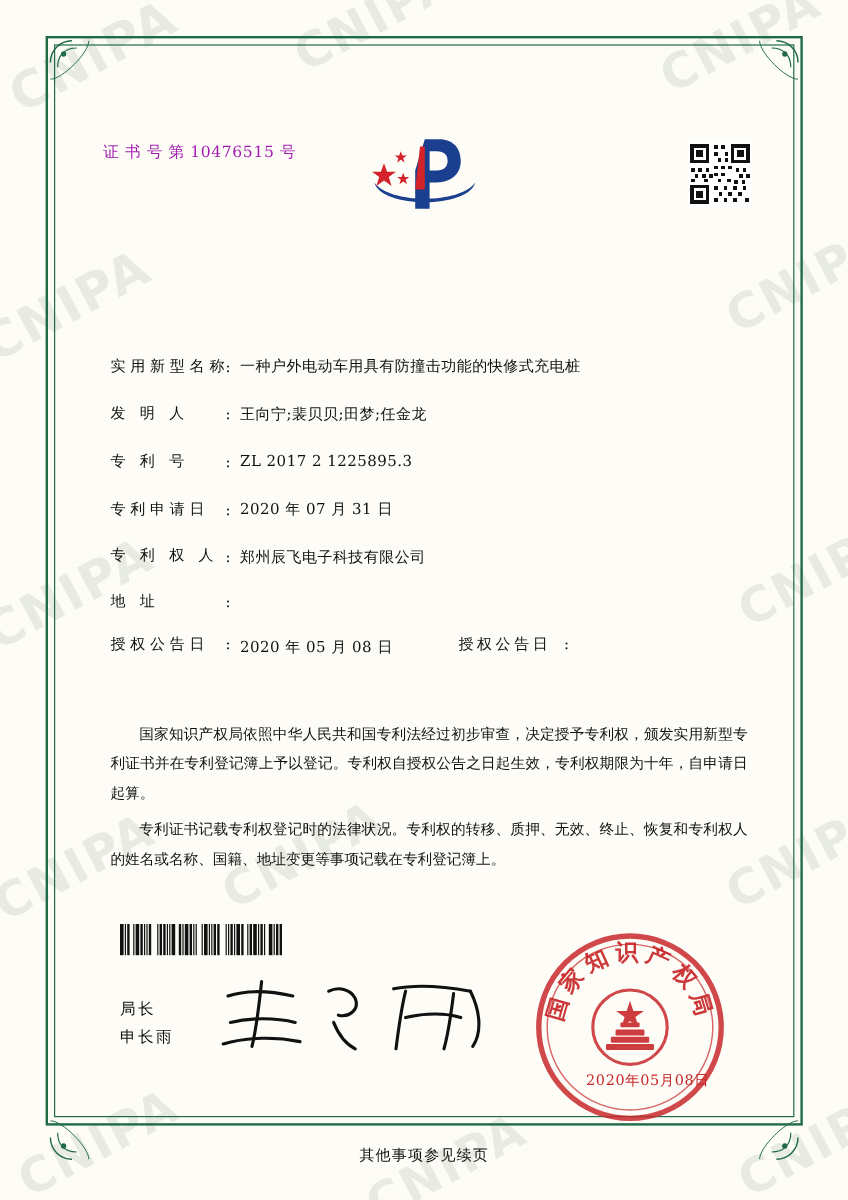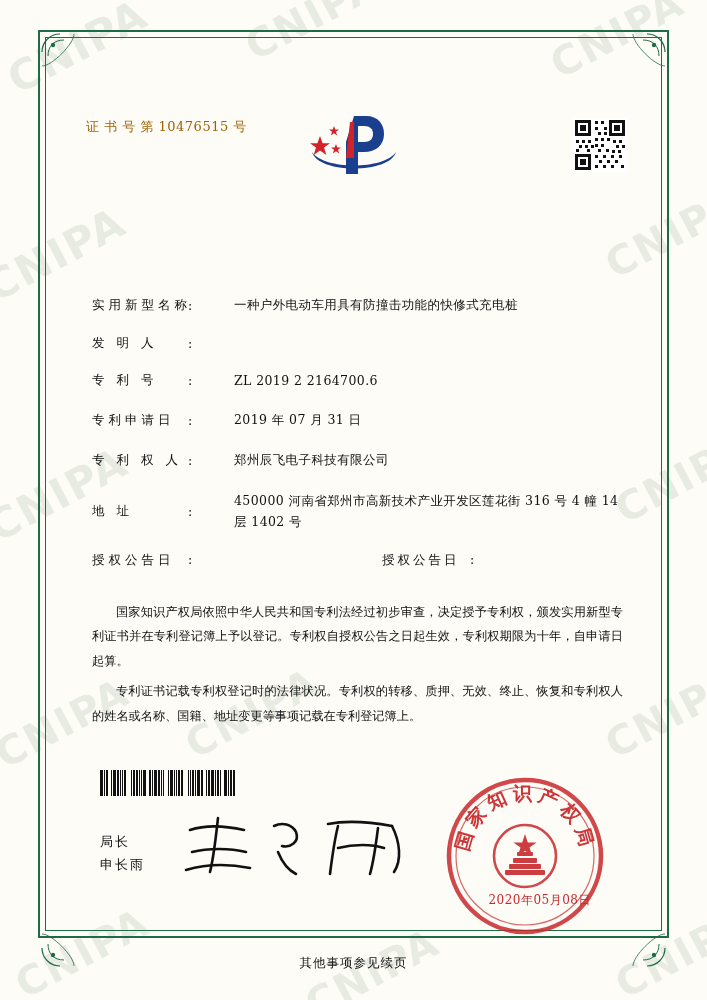--- a/index.html
+++ b/index.html
@@ -74,21 +74,21 @@
     box-sizing: border-box;
   }
 
   .cert-number {
     position: absolute;
     left: 48px;
     top: 88px;
     font-size: 13px;
     letter-spacing: 0.5px;
     font-family: "DejaVu Serif", "Liberation Serif", serif;
-    color: #a16207;
+    color: #a21caf;
   }
 
   
   .logo {
     position: absolute;
     left: 50%;
     top: 82px;
     transform: translateX(-50%);
     width: 120px;
     height: 68px;
@@ -137,21 +137,20 @@
     white-space: nowrap;
   }
   .field-colon {
     width: 12px;
     flex: 0 0 12px;
   }
   .field-value {
     flex: 1 1 auto;
     letter-spacing: 0.4px;
     line-height: 1.65;
-    margin-left: 34px;
   }
   .field-row.addr .field-value { line-height: 1.75; }
 
   .grant-row {
     display: flex;
     align-items: flex-start;
     margin-bottom: 16px;
   }
   .grant-left {
     display: flex;
@@ -397,45 +396,46 @@
 
   <div class="fields" id="field-list">
       <div class="field-row">
         <div class="field-label">实用新型名称</div>
         <div class="field-colon">:</div>
         <div class="field-value">一种户外电动车用具有防撞击功能的快修式充电桩</div>
       </div>
       <div class="field-row">
         <div class="field-label">发 明 人</div>
         <div class="field-colon">:</div>
+        <div class="field-value">王向宁;裴贝贝;田梦;任金龙</div>
       </div>
       <div class="field-row">
         <div class="field-label">专 利 号</div>
         <div class="field-colon">:</div>
-        <div class="field-value">ZL 2019 2 2164700.6</div>
+        <div class="field-value">ZL 2017 2 1225895.3</div>
       </div>
       <div class="field-row">
         <div class="field-label">专利申请日</div>
         <div class="field-colon">:</div>
-        <div class="field-value">2019 年 07 月 31 日</div>
+        <div class="field-value">2020 年 07 月 31 日</div>
       </div>
       <div class="field-row">
         <div class="field-label">专 利 权 人</div>
         <div class="field-colon">:</div>
         <div class="field-value">郑州辰飞电子科技有限公司</div>
       </div>
       <div class="field-row addr">
         <div class="field-label">地 址</div>
         <div class="field-colon">:</div>
-        <div class="field-value">450000 河南省郑州市高新技术产业开发区莲花街 316 号 4 幢 14 层 1402 号</div>
       </div>
       <div class="grant-row">
         <div class="grant-left">
           <div class="field-label">授权公告日</div>
           <div class="field-colon">:</div>
+          <div class="field-value">2020 年 05 月 08 日</div>
         </div>
         <div class="grant-right">
           <div class="field-label">授权公告日</div>
           <div class="field-colon">:</div>
         </div>
       </div>
     </div>
 
   <div class="paragraphs" id="paragraph-list">
       <p>国家知识产权局依照中华人民共和国专利法经过初步审查，决定授予专利权，颁发实用新型专利证书并在专利登记簿上予以登记。专利权自授权公告之日起生效，专利权期限为十年，自申请日起算。</p>

